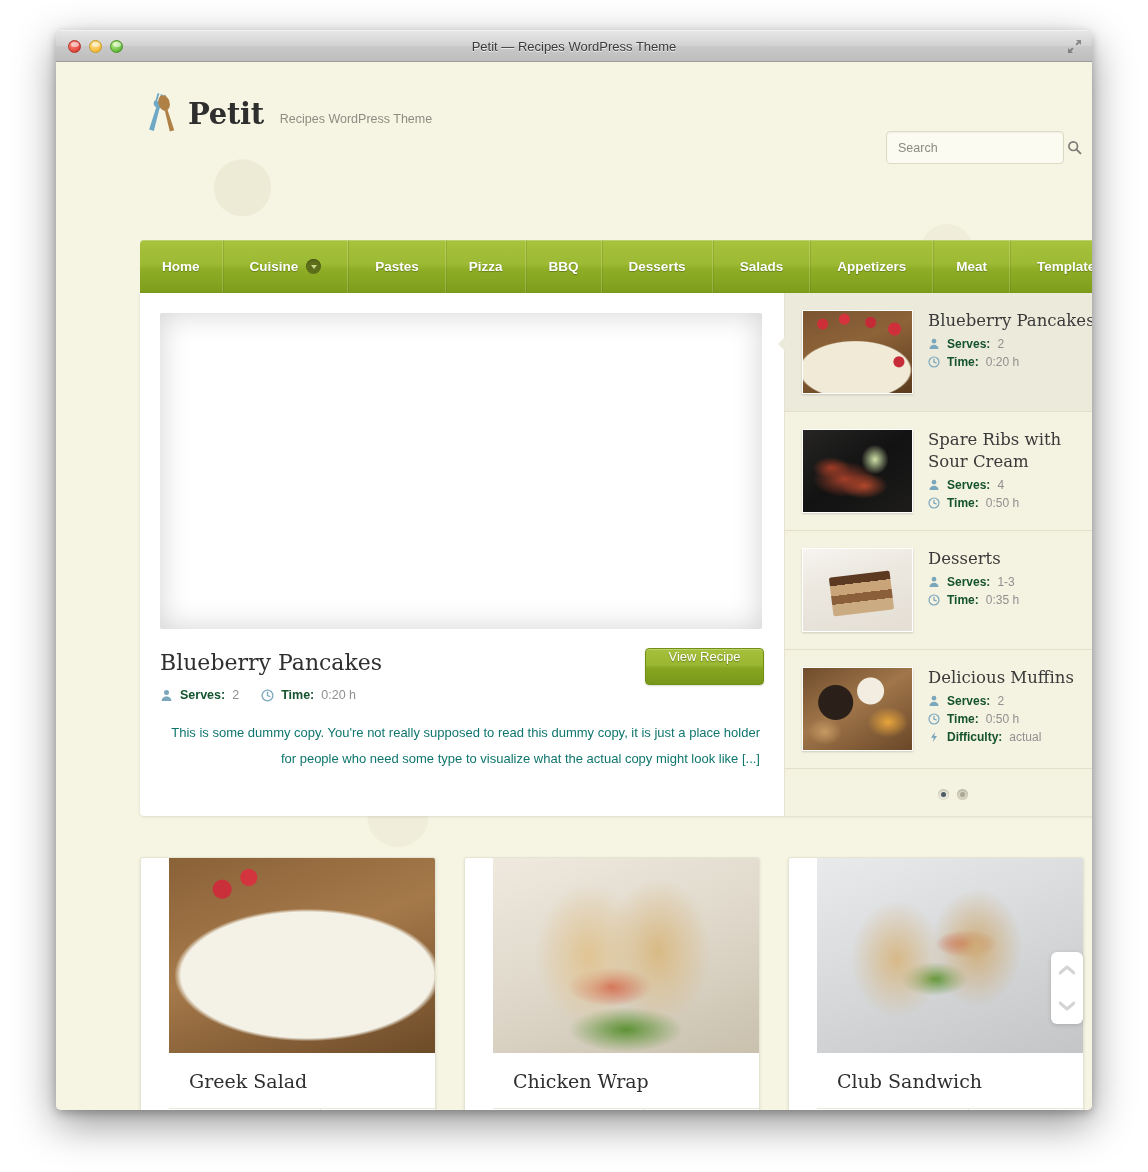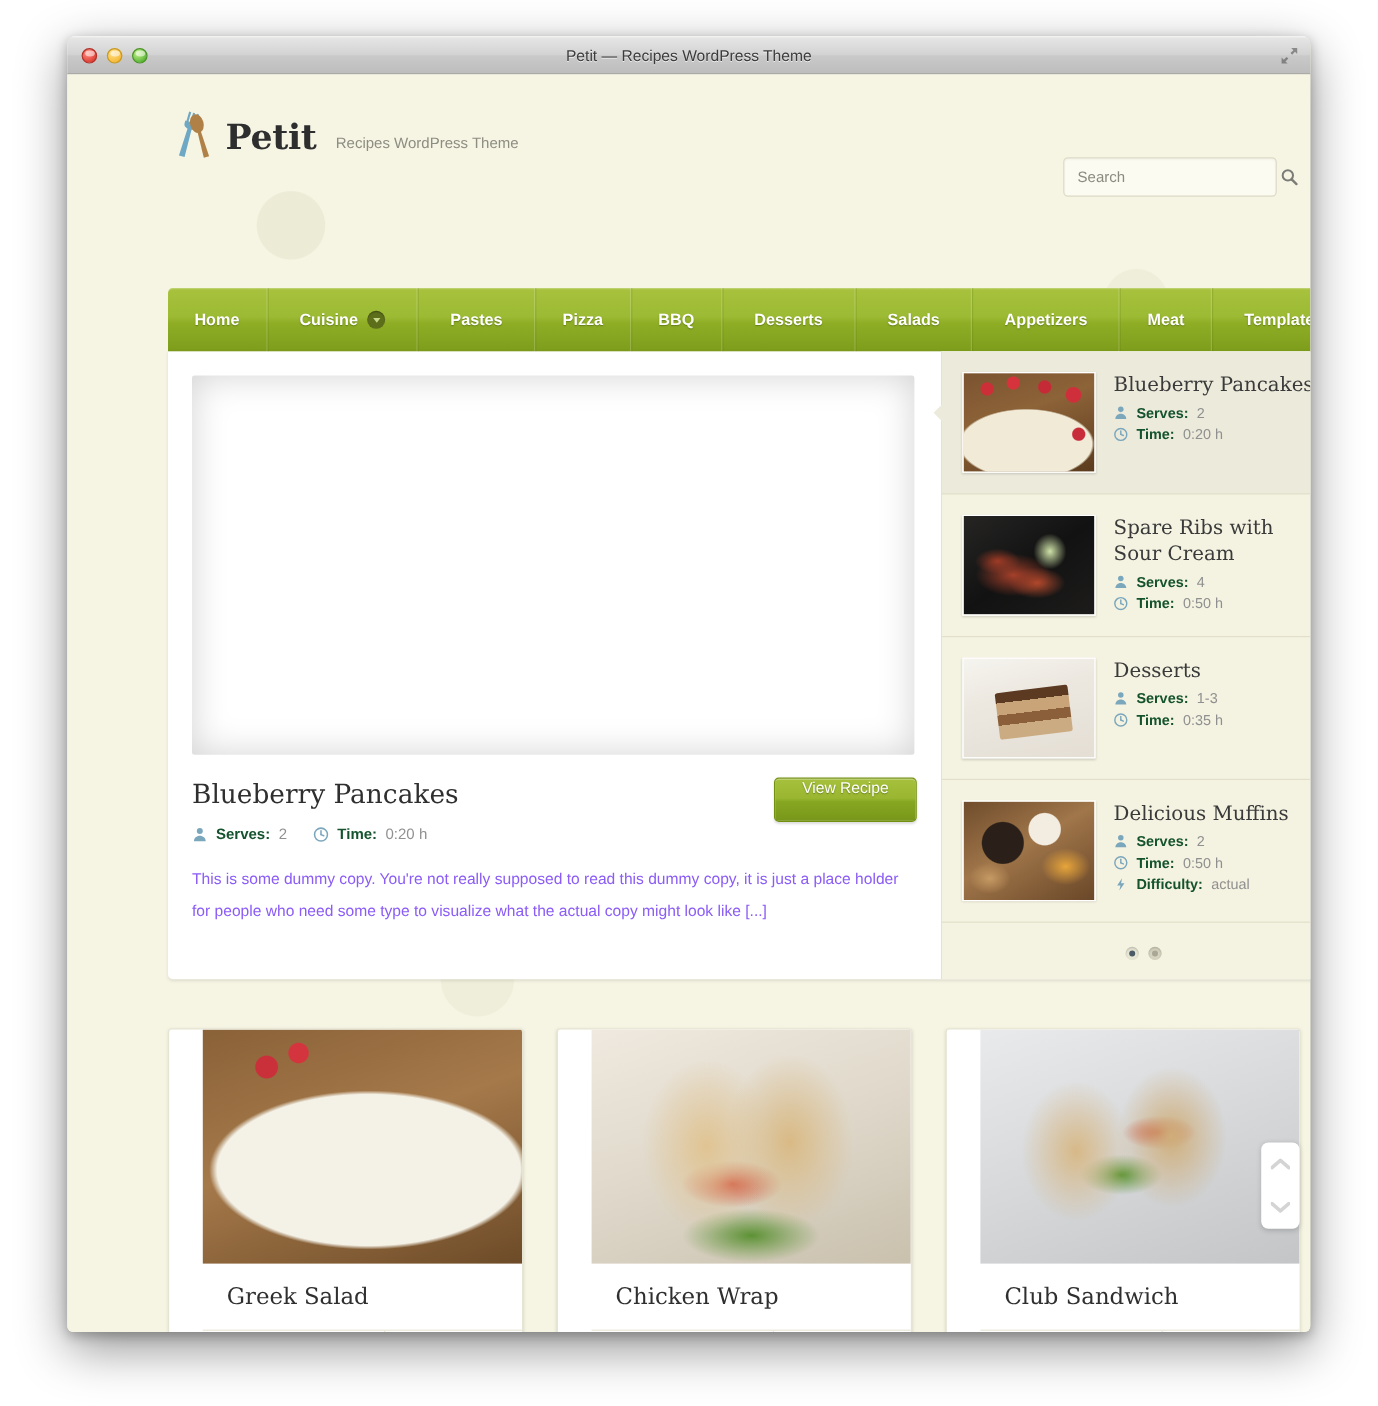--- a/index.html
+++ b/index.html
@@ -154,21 +154,21 @@
     margin: 21px 0 0 0;
     font-family: "DejaVu Serif", serif;
     font-size: 22px; color: #2f2f2f; font-weight: 400;
   }
   .meta-row { display: flex; align-items: center; gap: 22px; margin-top: 13px; }
   .meta { display: flex; align-items: center; gap: 7px; font-size: 12.5px; }
   .meta-label { font-weight: bold; color: #14532d; }
   .meta-val { color: #909090; }
   #feature-excerpt {
     margin-top: 18px; width: 600px;
-    font-size: 13px; line-height: 26px; color: #8b5cf6;
+    font-size: 13px; line-height: 26px; color: #0f766e; text-align: right;
   }
   .btn-green {
     display: inline-flex; align-items: flex-start; justify-content: center;
     background: linear-gradient(to bottom, #a6c03c 0%, #9ab731 46%, #87a722 54%, #78971a 100%);
     border: 1px solid #72900f;
     border-radius: 4px;
     color: #ffffff; font-size: 13px;
     text-shadow: 0 1px 1px rgba(60,80,10,0.55);
     box-shadow: inset 0 1px 0 rgba(255,255,255,0.28), 0 1px 2px rgba(0,0,0,0.14);
     cursor: pointer;

